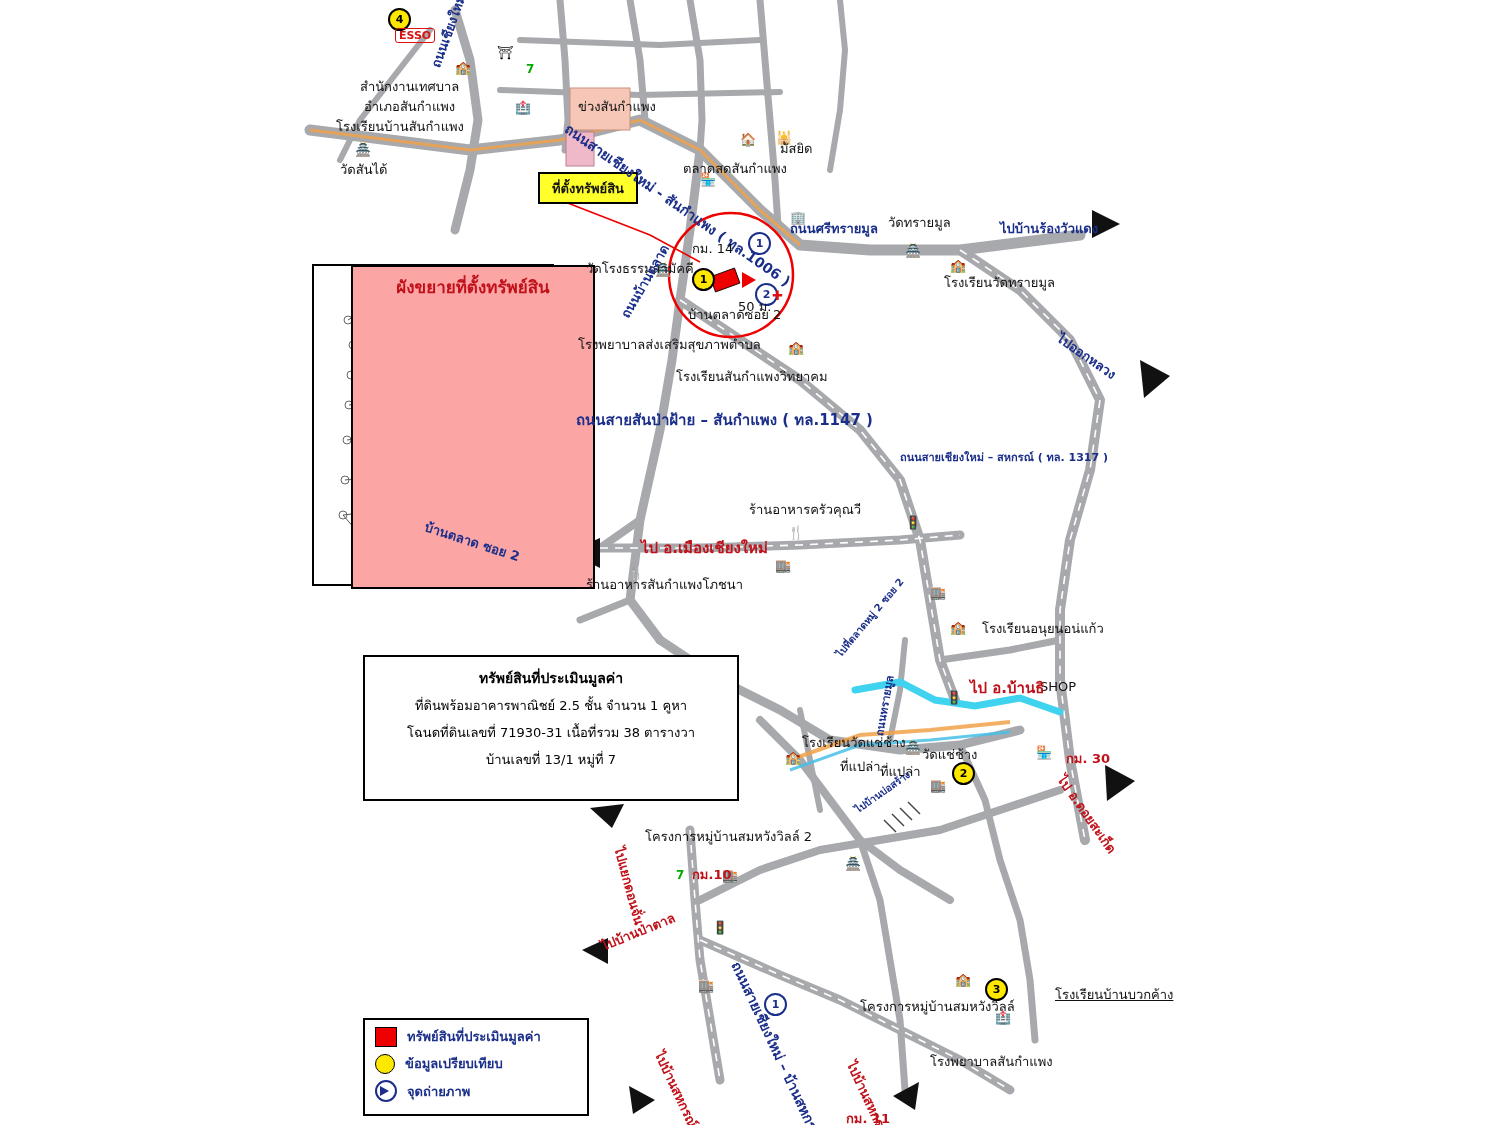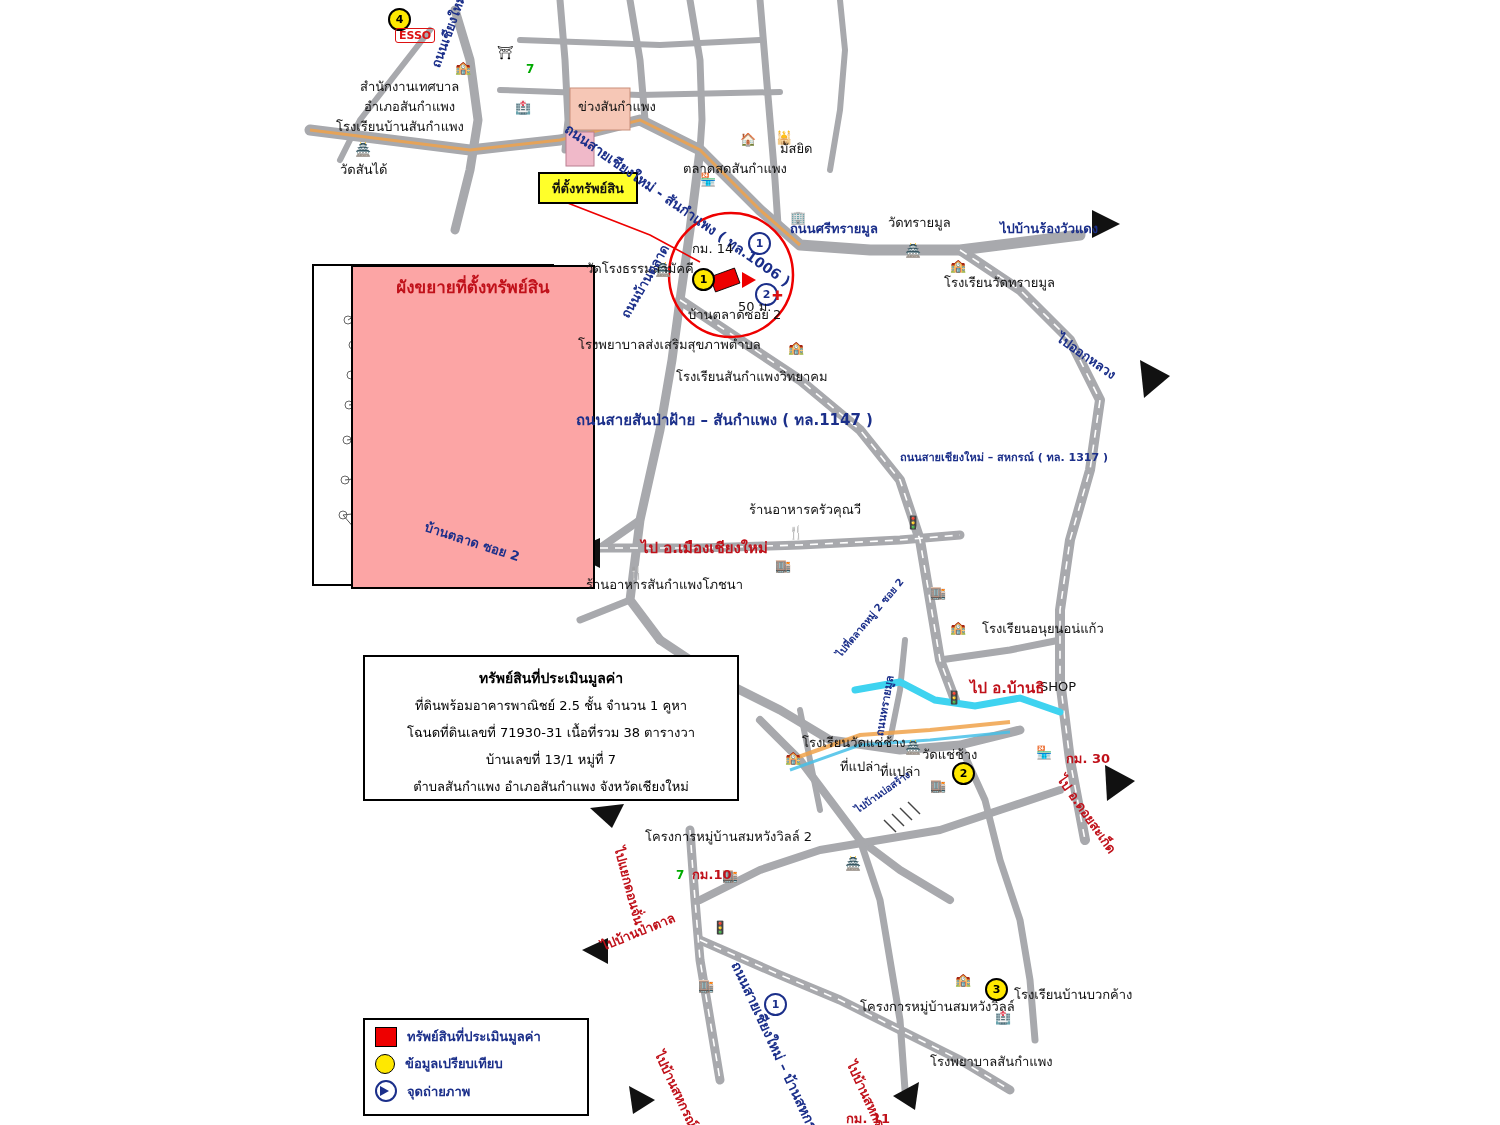--- a/index.html
+++ b/index.html
@@ -180,21 +180,20 @@
 <div id="inset" class="box">
   <div id="inset-title">ผังขยายที่ตั้งทรัพย์สิน</div>
 </div>
 <div class="lbl blue rot18" style="left:425px;top:520px;">บ้านตลาด ซอย 2</div>
 
 <div id="info-box" class="box">
   <div class="ttl">ทรัพย์สินที่ประเมินมูลค่า</div>
   <div class="ln">ที่ดินพร้อมอาคารพาณิชย์ 2.5 ชั้น จำนวน 1 คูหา</div>
   <div class="ln">โฉนดที่ดินเลขที่ 71930-31 เนื้อที่รวม 38 ตารางวา</div>
   <div class="ln">บ้านเลขที่ 13/1 หมู่ที่ 7</div>
-  <div class="ln">ตำบลสันกำแพง อำเภอสันกำแพง จังหวัดเชียงใหม่</div>
 </div>
 
 <div id="legend" class="box">
   <div class="lg-row">
     <div class="sw-red"></div>
     <span class="txt">ทรัพย์สินที่ประเมินมูลค่า</span>
   </div>
   <div class="lg-row">
     <div class="sw-yel"></div>
     <span class="txt">ข้อมูลเปรียบเทียบ</span>
@@ -262,21 +261,21 @@
 <div class="lbl black" style="left:676px;top:370px;">โรงเรียนสันกำแพงวิทยาคม</div>
 <div class="lbl black" style="left:730px;top:503px;margin-left:19px;">ร้านอาหารครัวคุณวี</div>
 <div class="lbl black" style="left:586px;top:578px;">ร้านอาหารสันกำแพงโภชนา</div>
 <div class="lbl black" style="left:982px;top:622px;">โรงเรียนอนุยนอน่แก้ว</div>
 <div class="lbl black" style="left:802px;top:736px;">โรงเรียนวัดแช่ช้าง</div>
 <div class="lbl black" style="left:922px;top:748px;">วัดแช่ช้าง</div>
 <div class="lbl black sm" style="left:840px;top:760px;">ที่แปล่า</div>
 <div class="lbl black sm" style="left:880px;top:765px;">ที่แปล่า</div>
 <div class="lbl black" style="left:645px;top:830px;">โครงการหมู่บ้านสมหวังวิลล์ 2</div>
 <div class="lbl black" style="left:860px;top:1000px;">โครงการหมู่บ้านสมหวังวิลล์</div>
-<div class="lbl black" style="left:1014px;top:988px;">โรงเรียนบ้านบวกค้าง</div>
+<div class="lbl black" style="left:1055px;top:988px;text-decoration:underline;">โรงเรียนบ้านบวกค้าง</div>
 <div class="lbl black" style="left:930px;top:1055px;">โรงพยาบาลสันกำแพง</div>
 <div class="lbl black sm" style="left:1040px;top:680px;">SHOP</div>
 
 <div class="lbl blue rot35" style="left:566px;top:120px;font-size:14px;">ถนนสายเชียงใหม่ - สันกำแพง ( ทล.1006 )</div>
 <div class="lbl blue" style="left:560px;top:412px;font-size:15px;margin-left:16px;">ถนนสายสันป่าฝ้าย – สันกำแพง ( ทล.1147 )</div>
 <div class="lbl blue" style="left:900px;top:452px;font-size:11px;">ถนนสายเชียงใหม่ – สหกรณ์ ( ทล. 1317 )</div>
 <div class="lbl blue rot65" style="left:735px;top:955px;font-size:14px;">ถนนสายเชียงใหม่ – บ้านสหกรณ์ (ทล. 1317 )</div>
 <div class="lbl blue" style="left:790px;top:222px;">ถนนศรีทรายมูล</div>
 <div class="lbl blue rot-70" style="left:436px;top:60px;">ถนนเชียงใหม่</div>
 <div class="lbl blue rot-60" style="left:625px;top:310px;">ถนนบ้านตลาด</div>

